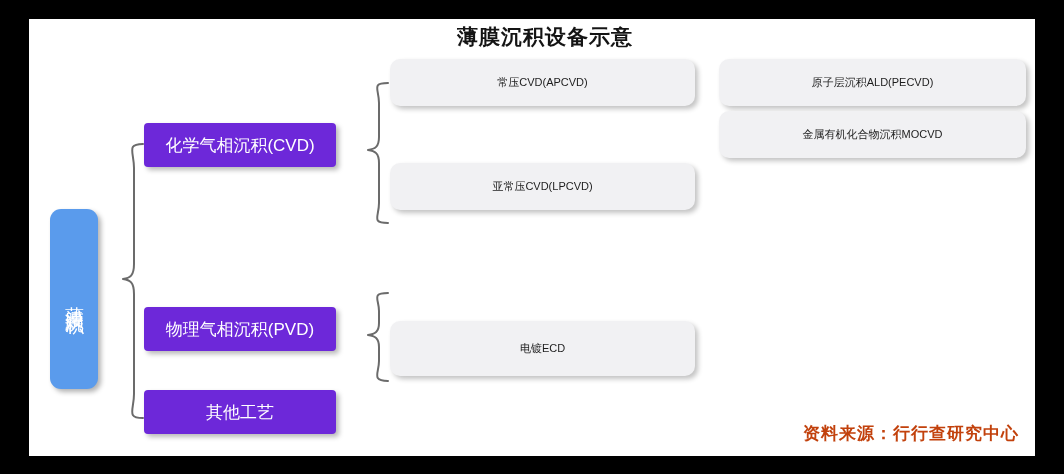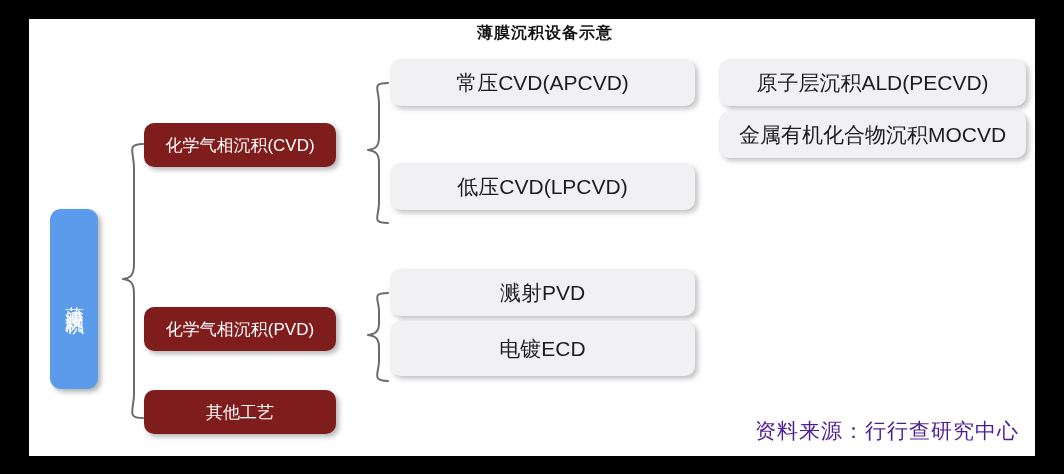--- a/index.html
+++ b/index.html
@@ -30,21 +30,21 @@
     overflow: hidden;
   }
 
   
   .title {
     position: absolute;
     left: 0;
     top: 4px;
     width: 1032px;
     text-align: center;
-    font-size: 16px;
+    font-size: 21px;
     font-weight: bold;
     color: #141414;
     letter-spacing: 1px;
     white-space: nowrap;
   }
 
   
   .node {
     position: absolute;
     box-sizing: border-box;
@@ -63,32 +63,32 @@
     border-radius: 11px;
     writing-mode: vertical-rl;
     text-orientation: upright;
     letter-spacing: 4px;
     box-shadow: 3px 3px 5px rgba(0,0,0,0.30);
     line-height: 1.1;
   }
 
   
   .node-l2 {
-    background: #7f1d1d;
+    background: #6d28d9;
     color: #ffffff;
     font-size: 17px;
     box-shadow: 3px 3px 5px rgba(0,0,0,0.28);
-    border-radius: 10px;
+    border-radius: 4px;
   }
 
   
   .node-leaf {
     background: #f1f1f3;
     color: #1d1d1d;
-    font-size: 21px;
+    font-size: 11px;
     box-shadow: 3px 3px 5px rgba(0,0,0,0.24);
     border-radius: 10px;
   }
 
   
   .brace {
     position: absolute;
     pointer-events: none;
   }
   .brace svg { display: block; }
@@ -98,23 +98,23 @@
     stroke-width: 2;
     stroke-linecap: round;
     stroke-linejoin: round;
   }
 
   
   .source {
     position: absolute;
     right: 16px;
     bottom: 11px;
-    font-size: 21px;
-    font-weight: normal;
-    color: #4c1d95;
+    font-size: 17px;
+    font-weight: bold;
+    color: #c2410c;
     letter-spacing: 1px;
     white-space: nowrap;
   }
 </style>
 </head>
 <body>
 
 <div class="frame">
   <div class="canvas">
 
@@ -142,40 +142,39 @@
                  C 22 2, 30 8, 30 22
                  L 30 56
                  C 30 66, 26 68, 19 69
                  C 26 70, 30 72, 30 82
                  L 30 122
                  C 30 136, 22 142, 39 142"></path>
       </svg>
     </div>
 
     <div class="node node-leaf" style="left:361px; top:40px; width:305px; height:47px;">常压CVD(APCVD)</div>
-    <div class="node node-leaf" style="left:361px; top:144px; width:305px; height:47px;">低压CVD(LPCVD)</div>
+    <div class="node node-leaf" style="left:361px; top:144px; width:305px; height:47px;">亚常压CVD(LPCVD)</div>
 
     <div class="node node-leaf" style="left:690px; top:40px; width:307px; height:47px;">原子层沉积ALD(PECVD)</div>
     <div class="node node-leaf" style="left:690px; top:92px; width:307px; height:47px;">金属有机化合物沉积MOCVD</div>
 
-    <div class="node node-l2" style="left:115px; top:288px; width:192px; height:44px;">化学气相沉积(PVD)</div>
+    <div class="node node-l2" style="left:115px; top:288px; width:192px; height:44px;">物理气相沉积(PVD)</div>
 
     <div class="brace" style="left:320px; top:272px; width:40px; height:92px;">
       <svg width="40" height="92" viewBox="0 0 40 92">
         <path d="M 39 2
                  C 22 2, 30 8, 30 20
                  L 30 32
                  C 30 41, 26 43, 19 44
                  C 26 45, 30 47, 30 56
                  L 30 70
                  C 30 82, 22 90, 39 90"></path>
       </svg>
     </div>
 
-    <div class="node node-leaf" style="left:361px; top:250px; width:305px; height:47px;">溅射PVD</div>
     <div class="node node-leaf" style="left:361px; top:302px; width:305px; height:55px;">电镀ECD</div>
 
     <div class="node node-l2" style="left:115px; top:371px; width:192px; height:44px;">其他工艺</div>
 
     <div class="source">资料来源：行行查研究中心</div>
 
   </div>
 </div>
 
 </body></html>

